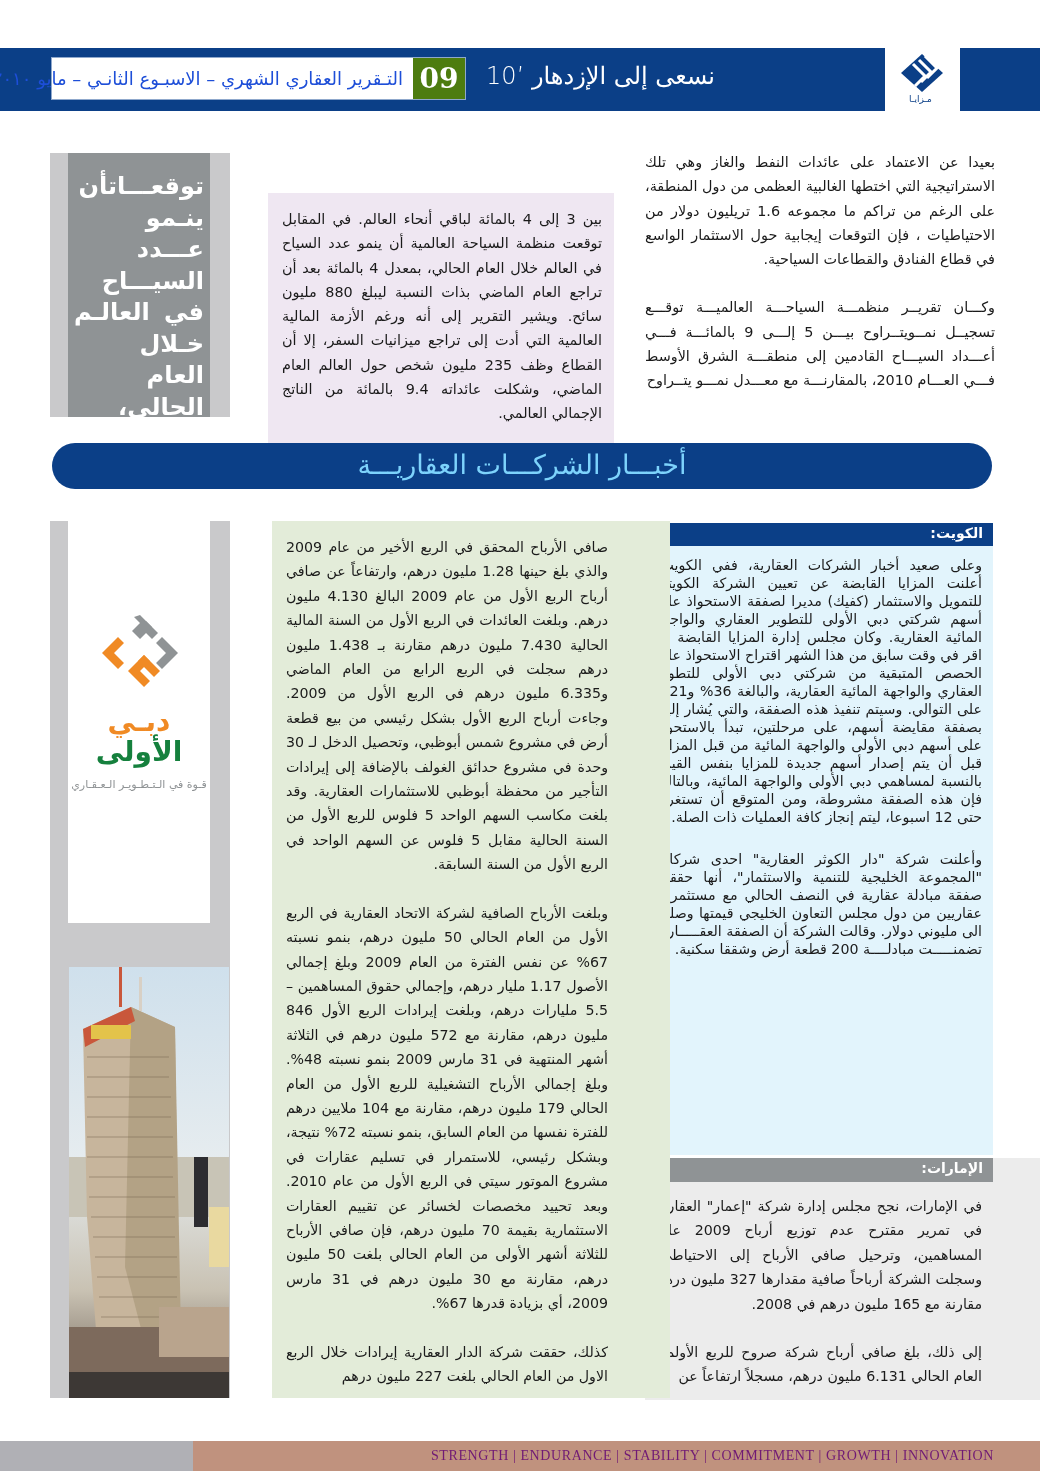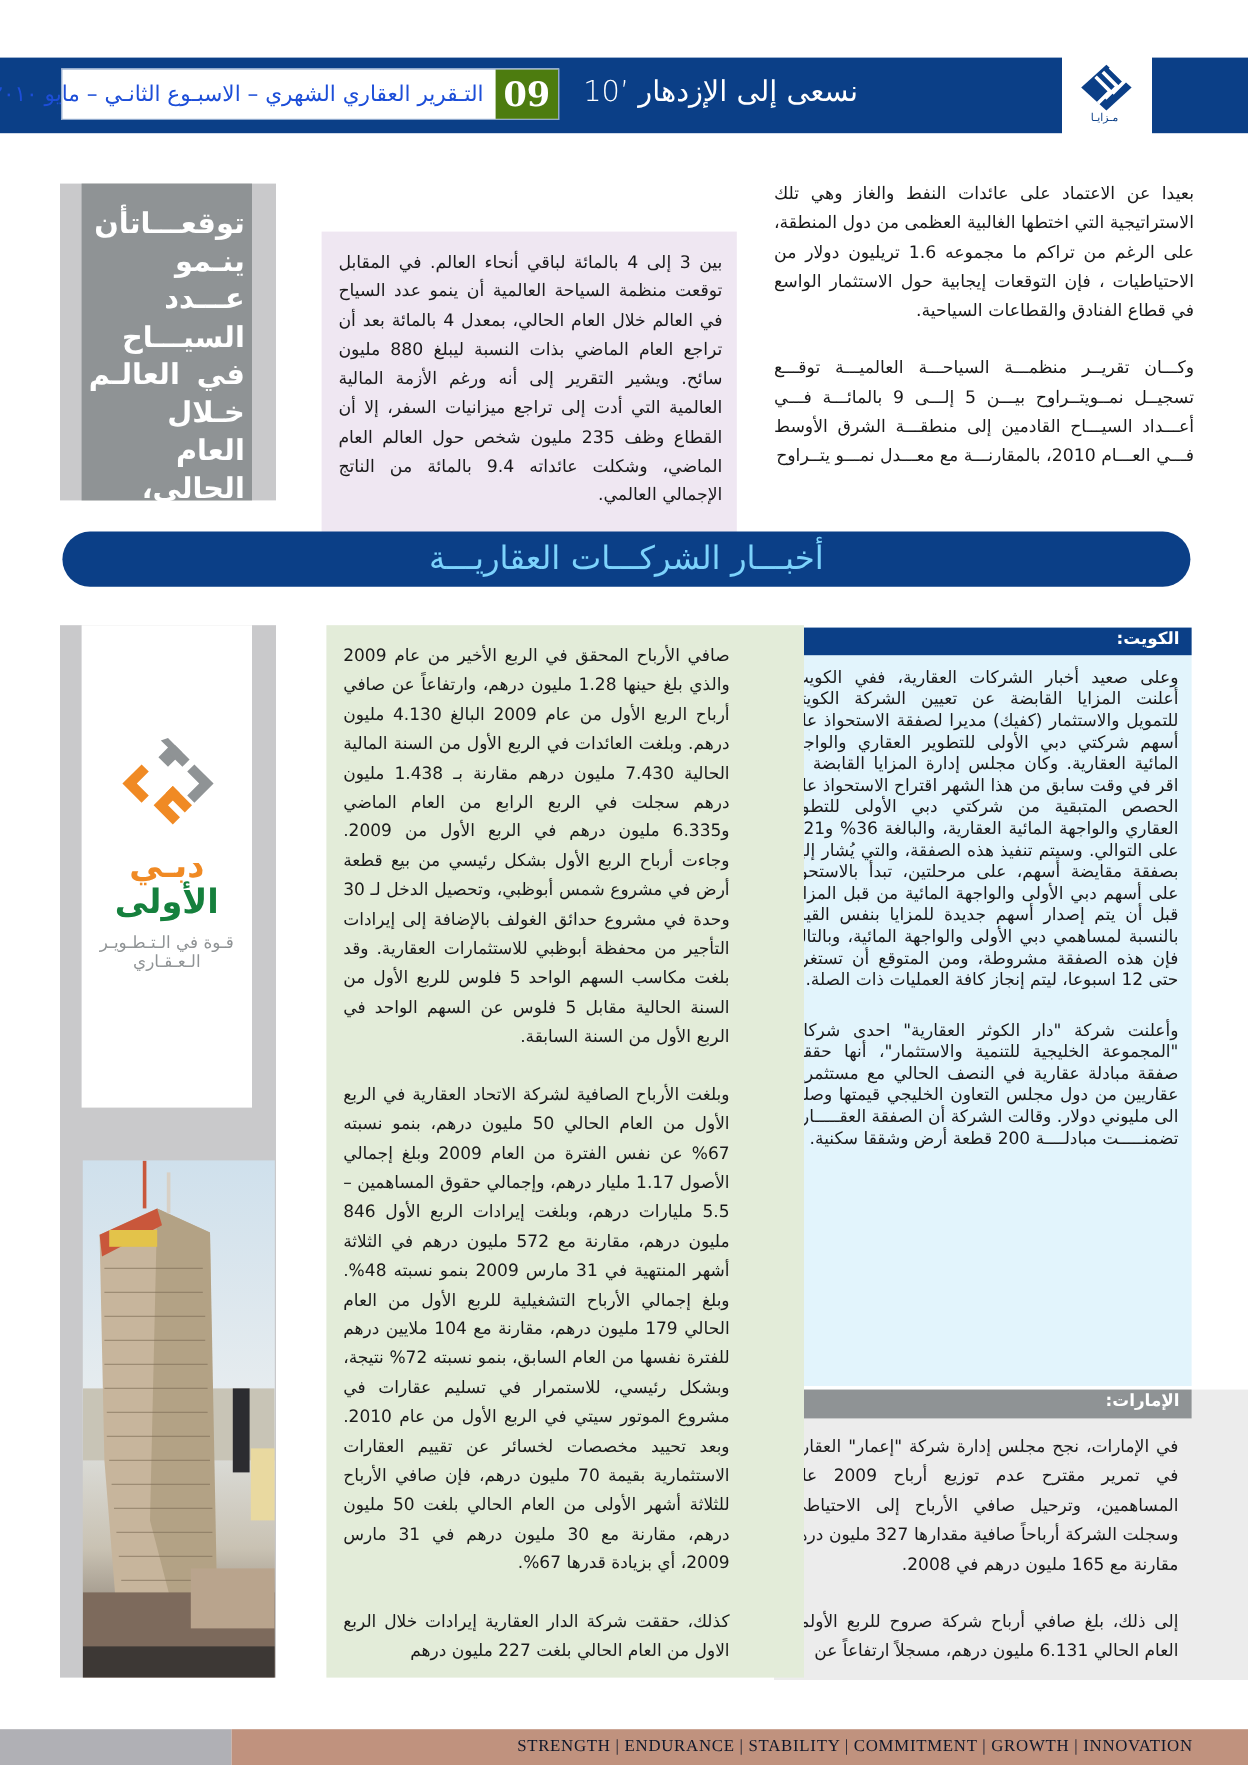--- a/index.html
+++ b/index.html
@@ -45,27 +45,27 @@
   .green-box { position: absolute; left: 272px; top: 521px; width: 350px; height: 877px; background: #e3ecd9; padding-left: 48px; }
   .green-box .col-text { left: 14px; top: 14px; width: 322px; position: absolute; font-size: 14.2px; line-height: 24.4px; }
 
   
   .ad-outer { position: absolute; left: 50px; top: 521px; width: 180px; height: 877px; background: #c9c9cb; }
   .ad-logo-panel { position: absolute; left: 18px; top: 0; width: 142px; height: 402px; background: #ffffff; }
   .ad-logo-panel svg { position: absolute; left: 32px; top: 94px; }
   .dubai-ar { position: absolute; left: 0; width: 142px; text-align: center; direction: rtl; font-weight: bold; }
   .dubai-ar.l1 { top: 184px; color: #f08a24; font-size: 28px; }
   .dubai-ar.l2 { top: 214px; color: #15803d; font-size: 28px; }
-  .dubai-tag { position: absolute; left: 0; width: 142px; top: 257px; text-align: center; direction: rtl; font-size: 14px; color: #8f9395; }
+  .dubai-tag { position: absolute; left: 0; width: 142px; top: 257px; text-align: center; direction: rtl; font-size: 11px; color: #8f9395; }
   .ad-photo { position: absolute; left: 19px; top: 446px; width: 160px; height: 431px; overflow: hidden; background: linear-gradient(180deg, #cfe0ec 0%, #e6ecef 45%, #c9c2b3 75%, #6b5e54 100%); }
 
   
   .footer-grey { position: absolute; left: 0; top: 1441px; width: 193px; height: 30px; background: #b0b0b5; }
   .footer-brown { position: absolute; left: 193px; top: 1441px; width: 847px; height: 30px; background: #c0927e; }
-  .footer-brown span { position: absolute; right: 46px; top: 7px; color: #0f172a; font-family: "Liberation Serif", serif; font-size: 14px; letter-spacing: 0.6px; white-space: nowrap; }
+  .footer-brown span { position: absolute; right: 46px; top: 7px; color: #701a75; font-family: "Liberation Serif", serif; font-size: 14px; letter-spacing: 0.6px; white-space: nowrap; }
 </style>
 </head>
 <body>
 
 <div class="header">
   <div class="band-main">
     <div class="issue-box">
       <div class="issue-num">09</div>
       <div class="issue-text">التـقرير العقاري الشهري – الاسبـوع الثانـي – مايو ٢٠١٠</div>
     </div>

